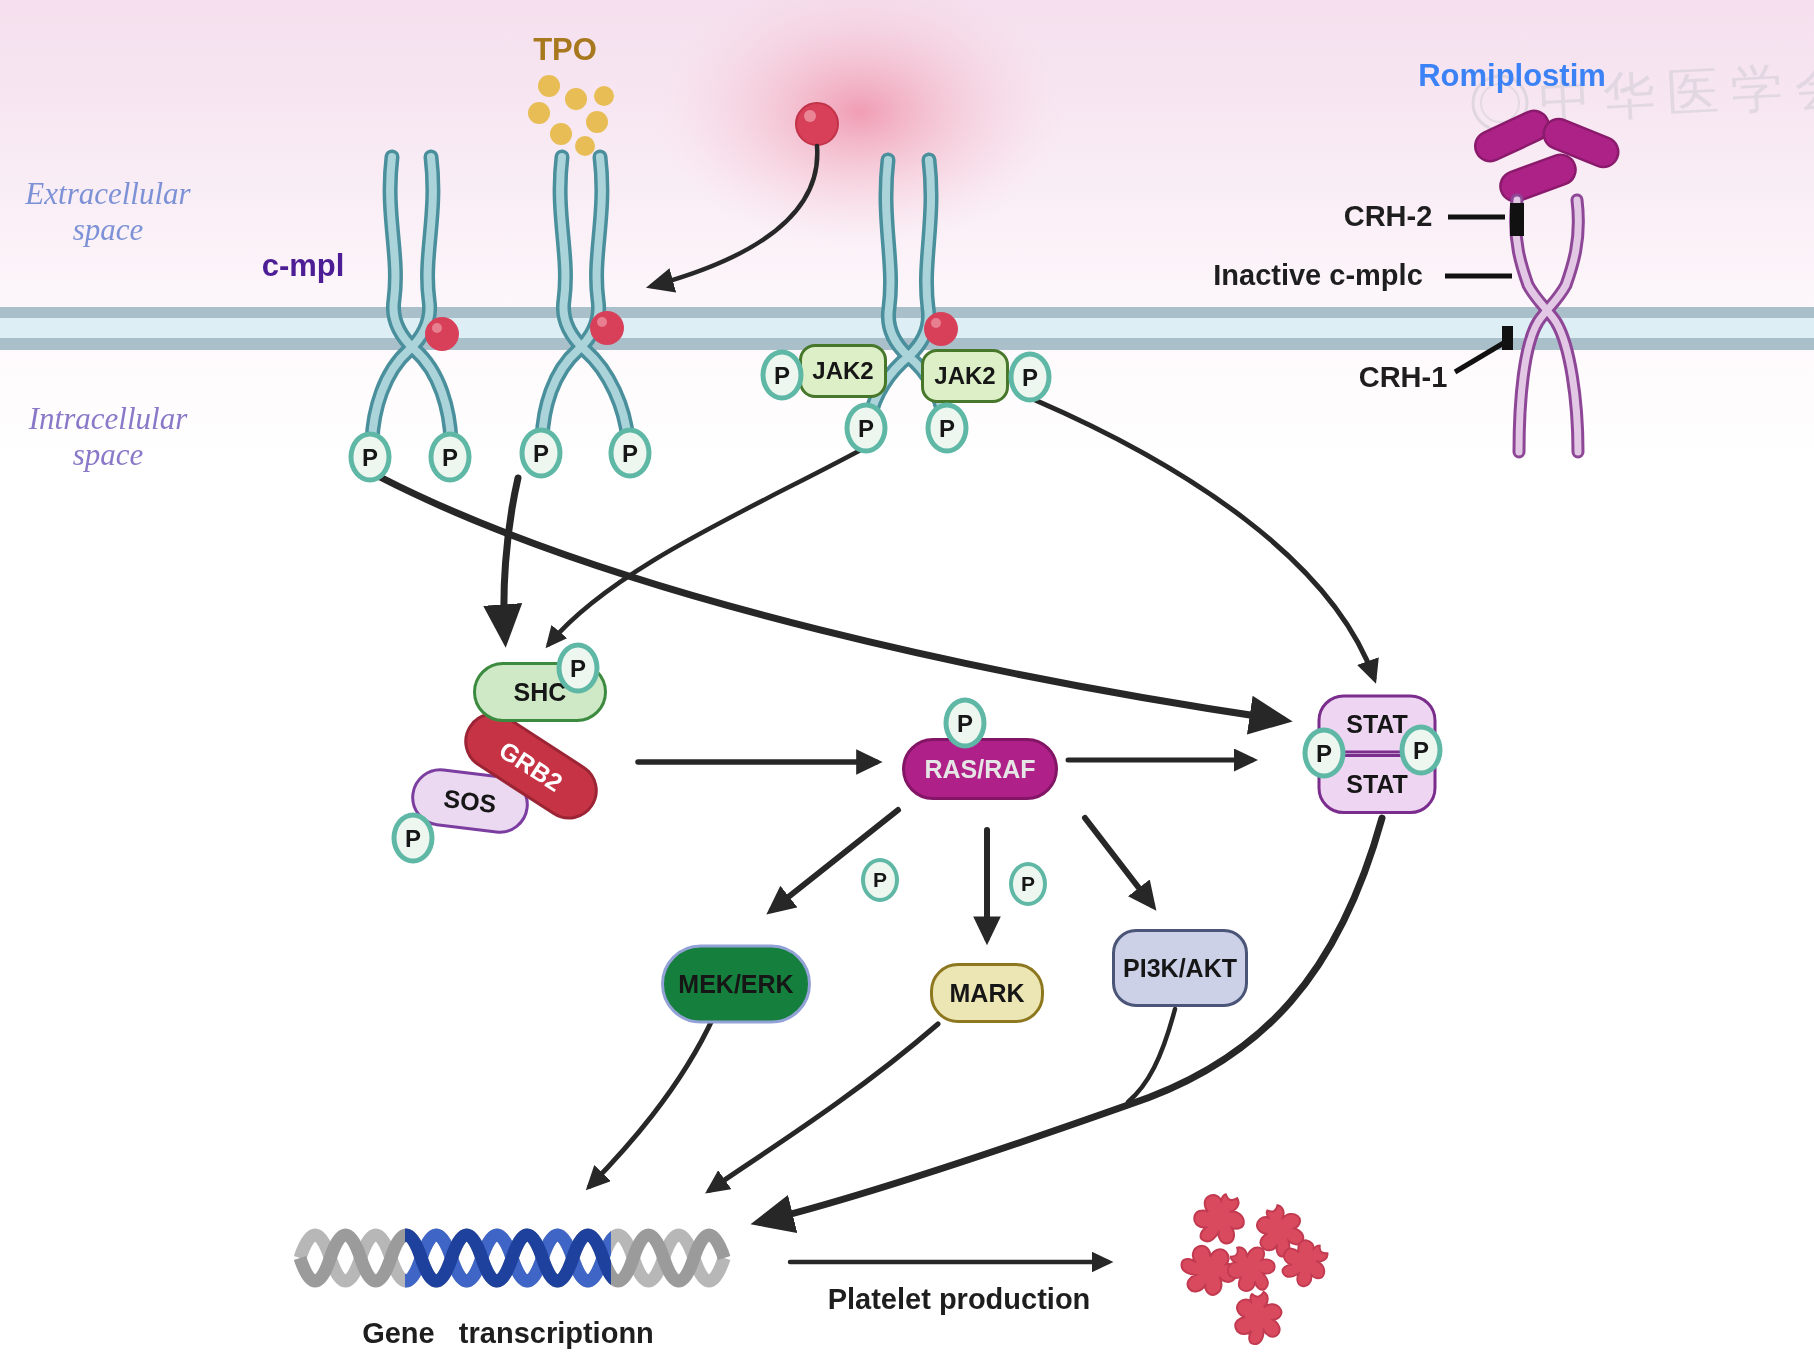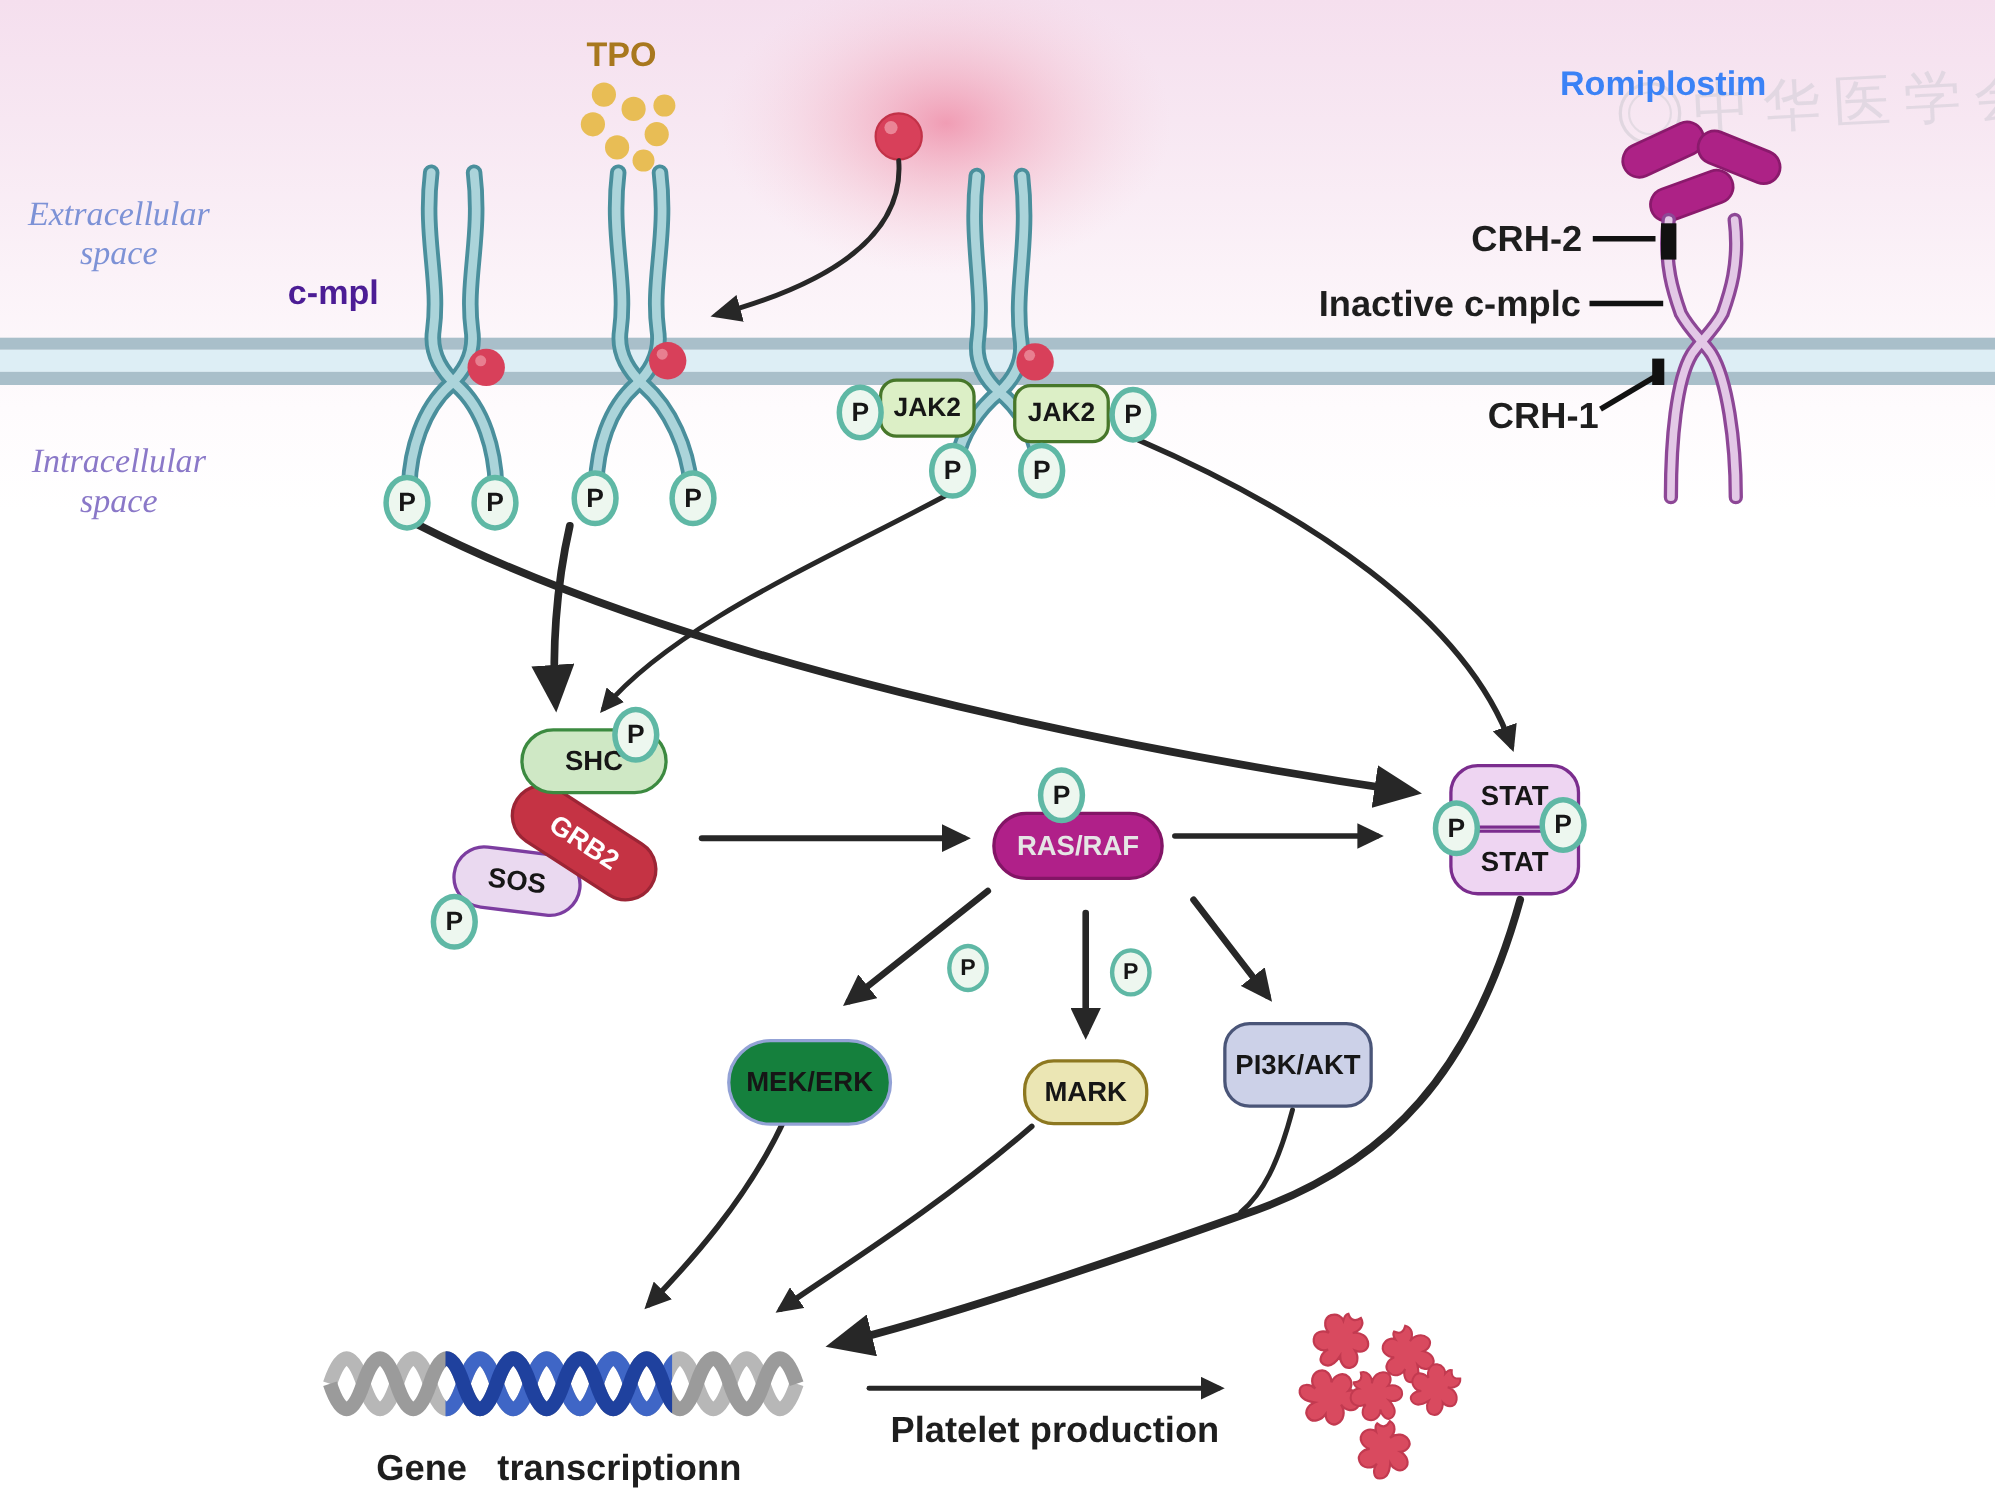--- a/index.html
+++ b/index.html
@@ -4,21 +4,21 @@
 <style>
   html,body{margin:0;padding:0;background:#ffffff;}
   body{font-family:"Liberation Sans","DejaVu Sans",sans-serif;}
   .stage{position:relative;width:1814px;height:1371px;overflow:hidden;background:#ffffff;}
   .bg{position:absolute;inset:0;
       background:linear-gradient(180deg,#f5dfee 0%,#f7e7f2 8%,#fbf2f8 18%,#fefbfd 27%,#ffffff 34%,#ffffff 100%);}
   svg.gfx{position:absolute;left:0;top:0;}
   .lbl{position:absolute;transform:translate(-50%,-50%);white-space:nowrap;color:#1e1e1e;
        font-weight:800;line-height:1.15;text-align:center;}
   .lbl.big{font-size:31px;}
-  .lbl.med{font-size:33px;}
+  .lbl.med{font-size:29px;}
   .lbl.space-label{font-weight:400;font-style:italic;font-size:31px;font-family:Liberation Serif, serif;}
   .lbl.pre{white-space:pre;}
   .pill{position:absolute;transform:translate(-50%,-50%);display:flex;align-items:center;justify-content:center;
         box-sizing:border-box;font-weight:600;font-size:25px;color:#161616;border-radius:40px;}
   .chip{position:absolute;transform:translate(-50%,-50%);width:43px;height:51px;border-radius:50%;
         background:#edf7ef;border:5px solid #5fb8a5;display:flex;align-items:center;justify-content:center;
         box-sizing:border-box;font-weight:700;font-size:24px;color:#161616;}
   .chip.sm{width:38px;height:44px;border-width:4px;font-size:21px;}
   
   .co-t{stroke:#4a8f9c;stroke-width:15;fill:none;stroke-linecap:round;}

